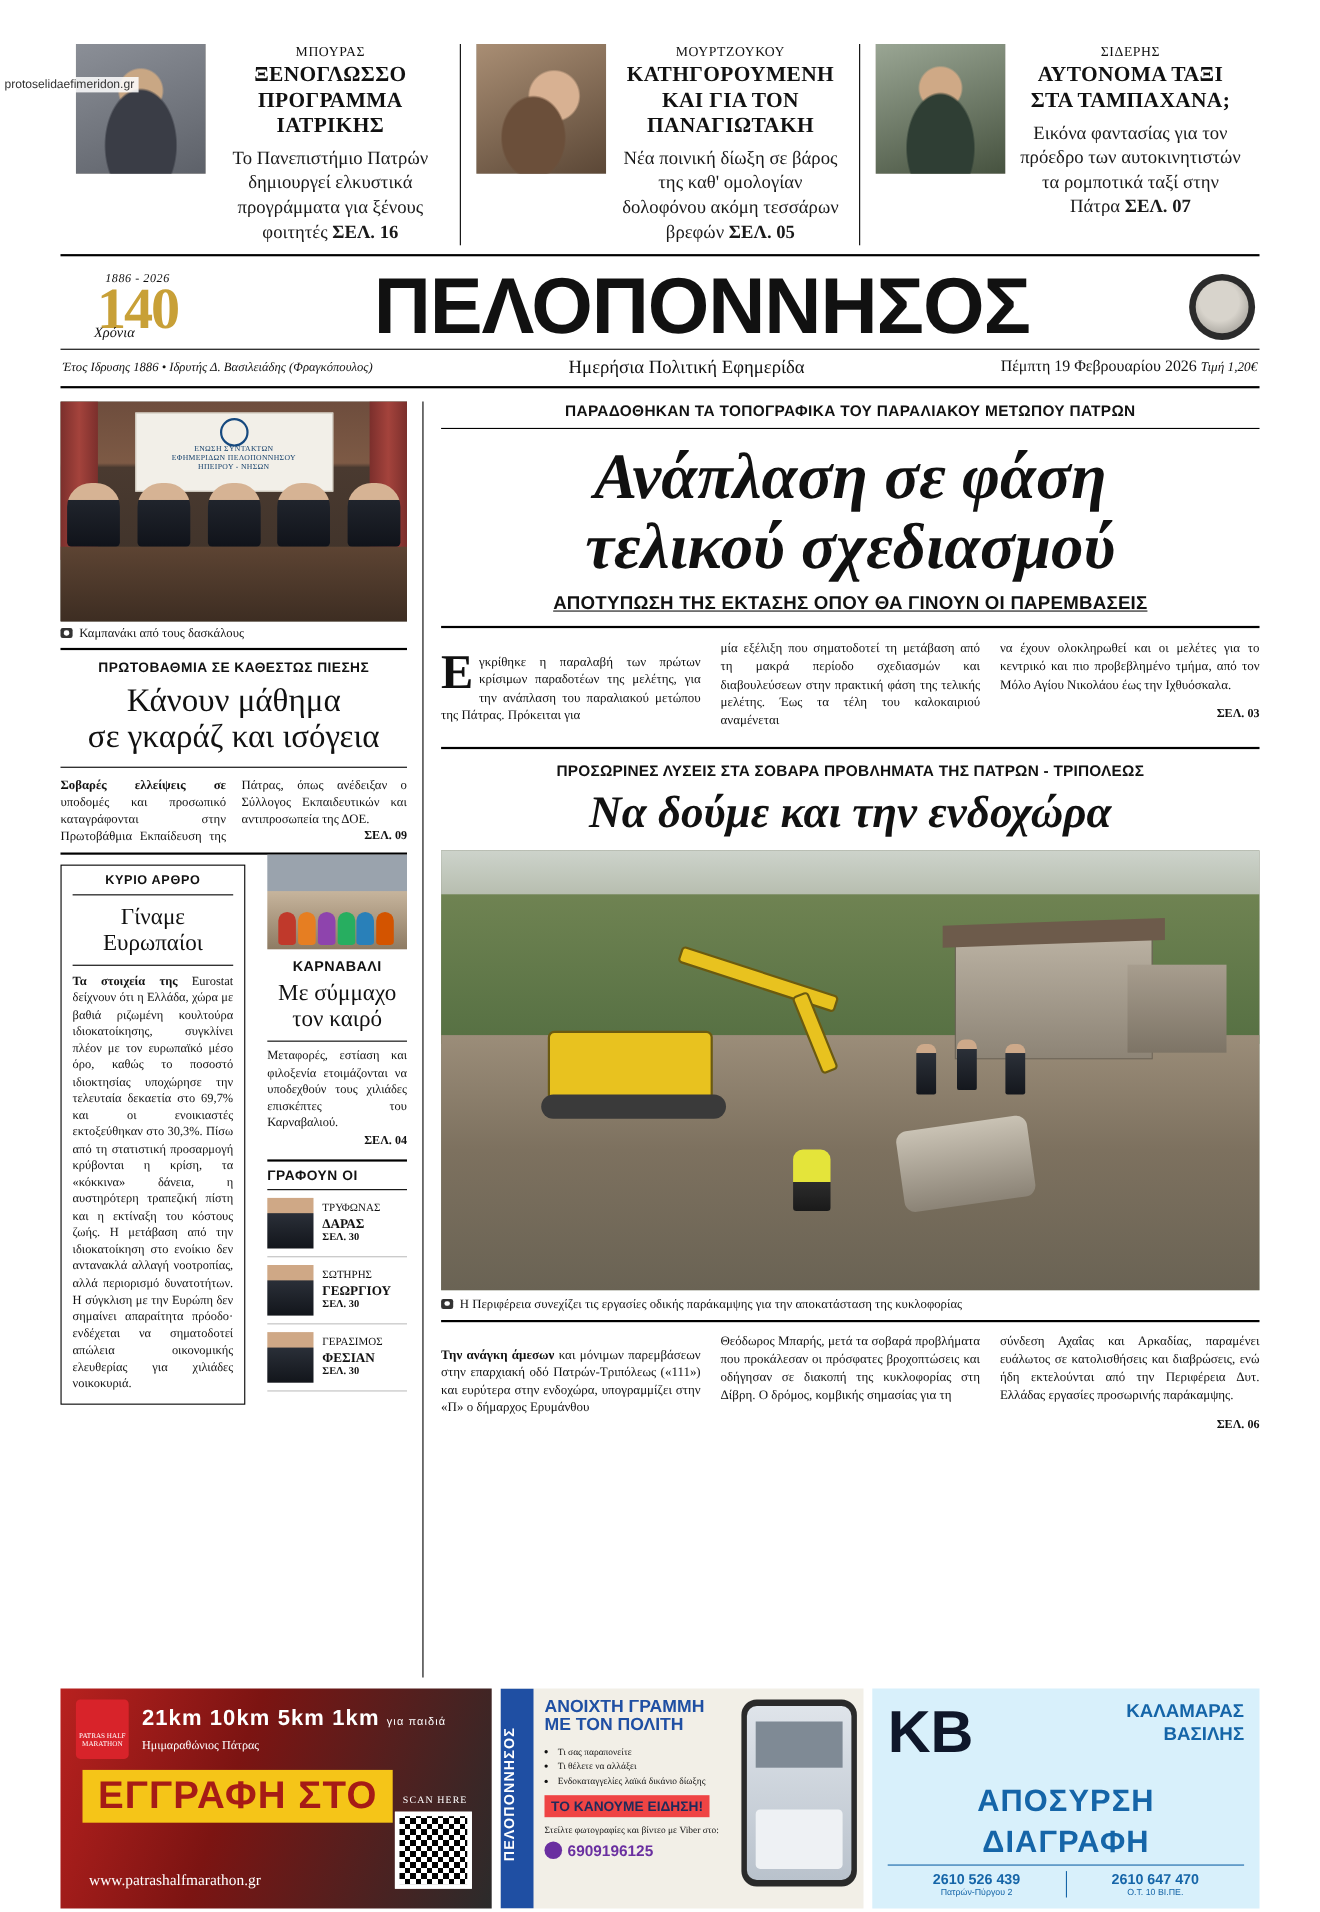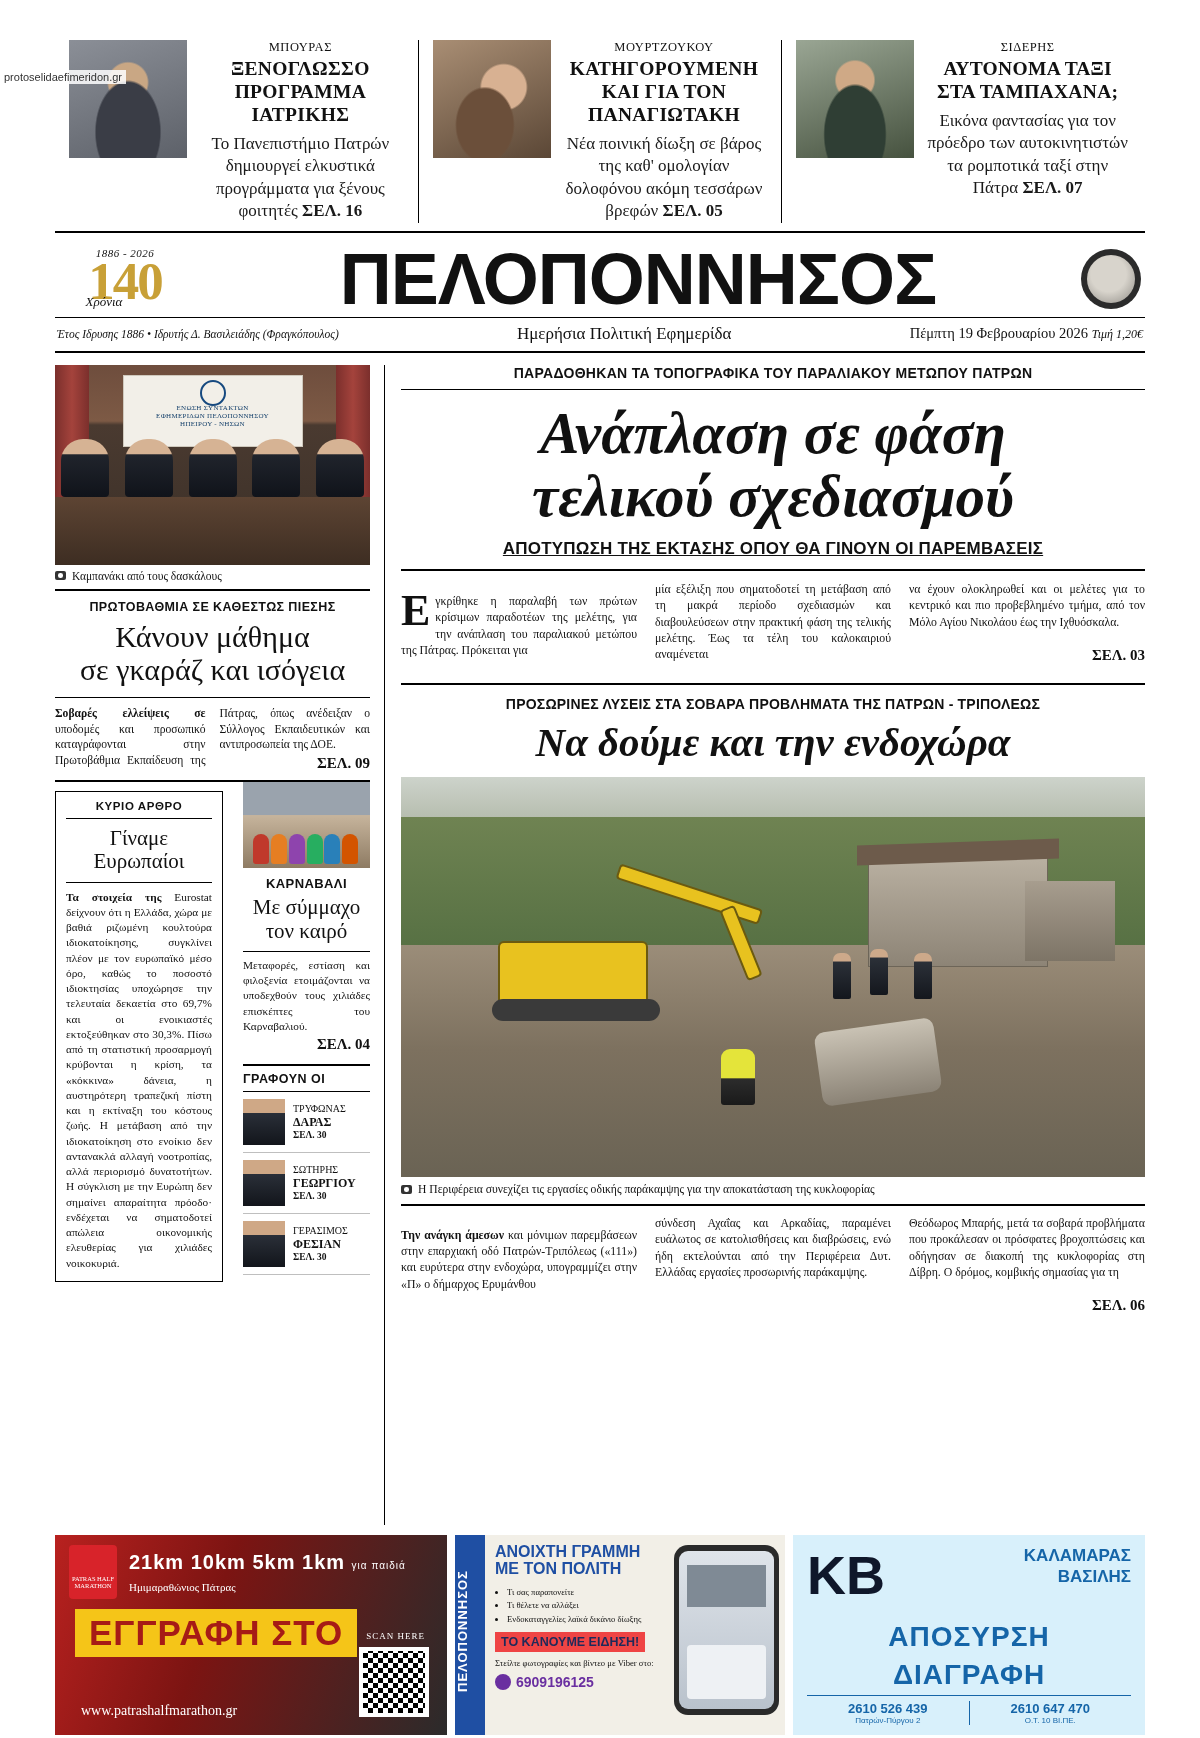--- a/index.html
+++ b/index.html
@@ -274,21 +274,21 @@
     column-count: 2;
     column-gap: 14px;
     column-rule: 0;
     font-size: 11.6px;
     line-height: 1.36;
     text-align: justify;
     padding: 8px 0 6px 0;
     border-bottom: 2px solid #000;
   }
   .two-col-text b { font-weight: bold; }
-  .sel { font-weight: bold; font-size: 15px; }
+  .sel { font-weight: bold; font-size: 11px; }
   .sel-right { text-align: right; display: block; }
 
   .editorial {
     border: 1px solid #000;
     margin-top: 9px;
     padding: 8px 10px 10px 10px;
     width: 168px;
     float: left;
   }
   .ed-badge {
@@ -936,22 +936,22 @@
         <div class="bp-person" style="left:69%; top:44%;"></div>
       </div>
 
       <div class="bp-cap">
         <span class="cam-icon"></span>
         <span>Η Περιφέρεια συνεχίζει τις εργασίες οδικής παράκαμψης για την αποκατάσταση της κυκλοφορίας</span>
       </div>
 
       <div class="three-col2">
         <p><b>Την ανάγκη άμεσων </b><span>και μόνιμων παρεμβάσεων στην επαρχιακή οδό Πατρών-Τριπόλεως («111») και ευρύτερα στην ενδοχώρα, υπογραμμίζει στην «Π» ο δήμαρχος Ερυμάνθου</span></p>
+        <p>Θεόδωρος Μπαρής, μετά τα σοβαρά προβλήματα που προκάλεσαν οι πρόσφατες βροχοπτώσεις και οδήγησαν σε διακοπή της κυκλοφορίας στη Δίβρη. Ο δρόμος, κομβικής σημασίας για τη</p>
         <p>σύνδεση Αχαΐας και Αρκαδίας, παραμένει ευάλωτος σε κατολισθήσεις και διαβρώσεις, ενώ ήδη εκτελούνται από την Περιφέρεια Δυτ. Ελλάδας εργασίες προσωρινής παράκαμψης.</p>
-        <p>Θεόδωρος Μπαρής, μετά τα σοβαρά προβλήματα που προκάλεσαν οι πρόσφατες βροχοπτώσεις και οδήγησαν σε διακοπή της κυκλοφορίας στη Δίβρη. Ο δρόμος, κομβικής σημασίας για τη</p>
         <p class="sel sel-right">ΣΕΛ. 06</p>
       </div>
     </div>
   </div>
 
   <div class="ads">
 
     <div class="ad1">
       <div class="logo-badge">PATRAS HALF MARATHON</div>
       <div class="km">

